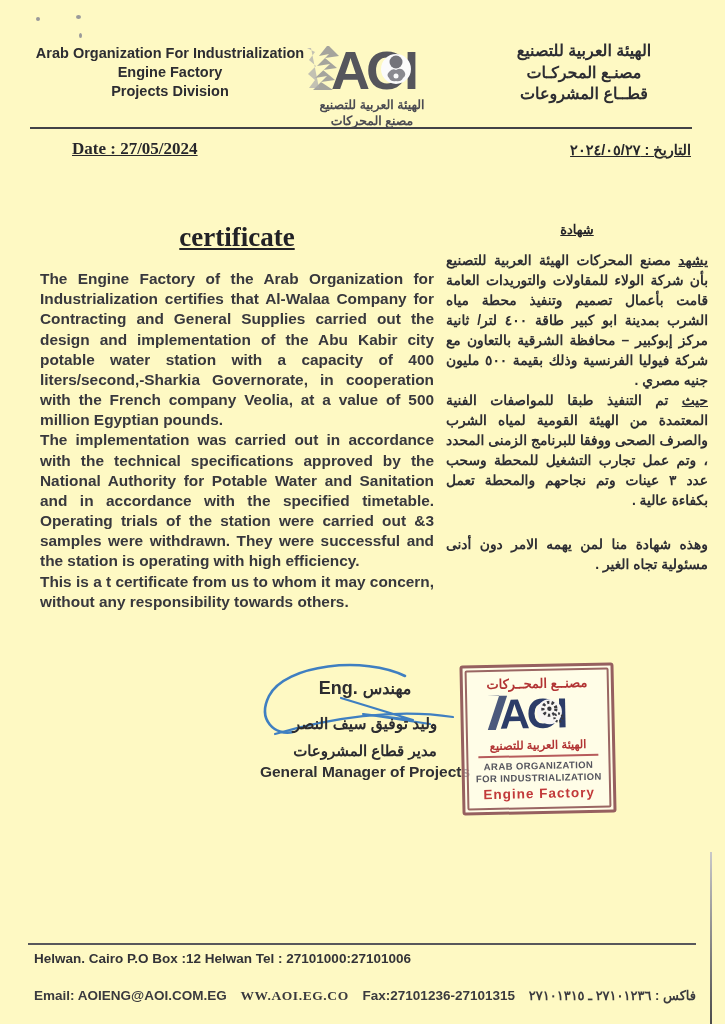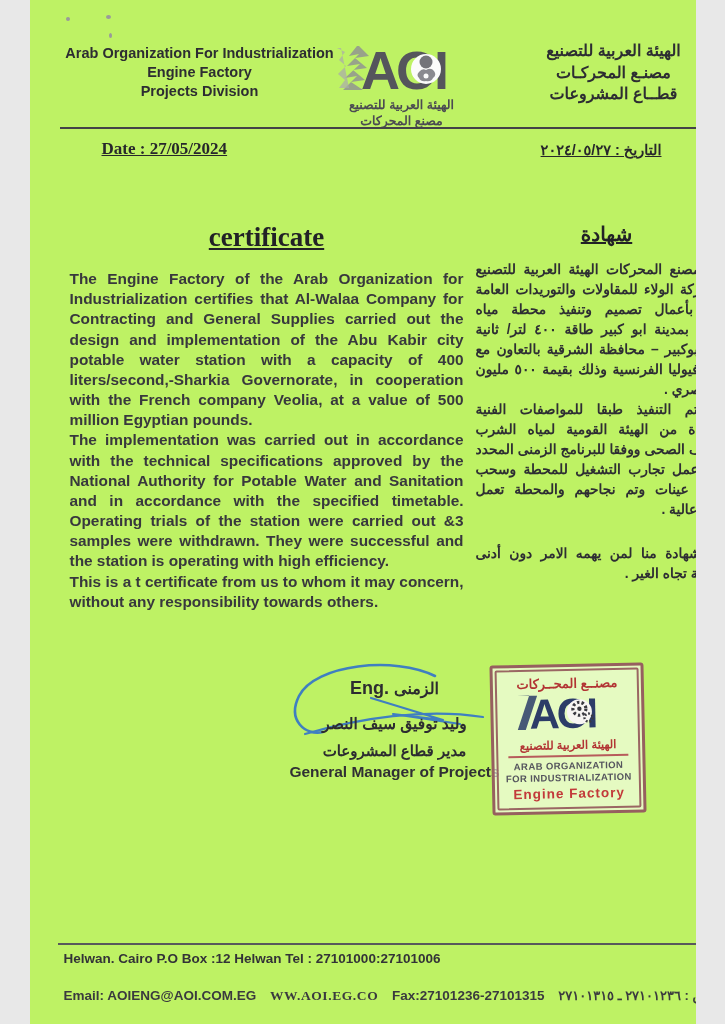--- a/index.html
+++ b/index.html
@@ -1,18 +1,18 @@
 <!DOCTYPE html>
 <html><head>
 <meta charset="utf-8">
 <style>
   html,body{margin:0;padding:0;background:#e8e8e8;}
   .page{
-    position:relative;width:666px;height:1024px;margin:0 auto;
-    background:#bef264;overflow:hidden;
+    position:relative;width:725px;height:1024px;margin:0 auto;
+    background:#fef9c3;overflow:hidden;
     font-family:"Liberation Sans",sans-serif;color:#333338;
   }
   
   .speck{position:absolute;background:#9a9a9a;border-radius:50%;}
   .speck.s1{left:36px;top:17px;width:4px;height:4px;}
   .speck.s2{left:76px;top:15px;width:5px;height:4px;}
   .speck.s3{left:79px;top:33px;width:3px;height:5px;}
 
   
   .lh-left{position:absolute;left:34px;top:44px;width:272px;text-align:center;
@@ -29,21 +29,21 @@
     font-weight:bold;font-size:17px;color:#27272b;text-decoration:underline;text-align:right;}
   .date-ar{position:absolute;right:34px;top:142px;font-weight:bold;font-size:14.5px;
     color:#27272b;text-decoration:underline;direction:rtl;}
 
   
   .columns{position:absolute;left:40px;top:222px;width:668px;display:flex;}
   .col-en{width:394px;}
   .col-ar{width:262px;margin-left:12px;direction:rtl;}
   .title-en{margin:0 0 16px 0;text-align:center;font-family:"Liberation Serif",serif;
     font-weight:bold;font-size:27px;color:#222226;text-decoration:underline;}
-  .title-ar{margin:0 0 14px 0;text-align:center;font-weight:bold;font-size:20px;
+  .title-ar{margin:0 0 14px 0;text-align:center;font-weight:bold;font-size:13px;
     color:#222226;text-decoration:underline;}
   .col-en p{margin:0;text-align:justify;font-weight:bold;font-size:15.4px;
     line-height:1.31;color:#38383d;}
   .col-ar p{margin:0;text-align:justify;font-weight:bold;font-size:13.8px;
     line-height:1.45;color:#2e2e33;}
   .col-ar p.gap{margin-top:24px;}
   .lead-u{text-decoration:underline;}
 
   
   .sig-block{position:absolute;left:250px;top:678px;width:230px;text-align:center;}
@@ -137,21 +137,21 @@
   </div>
 
   <div class="sig-block">
     <svg class="sig-swoosh" width="230" height="95" viewBox="0 0 230 95">
       <path d="M160,14 C120,-6 40,2 24,34 C12,58 30,74 48,70" fill="none" stroke="#3f7fc1" stroke-width="2.6" stroke-linecap="round"></path>
       <path d="M30,72 C85,56 150,46 208,55" fill="none" stroke="#3f7fc1" stroke-width="2.2" stroke-linecap="round"></path>
       <path d="M96,36 L168,58 L118,52 L185,62" fill="none" stroke="#3f7fc1" stroke-width="2.2" stroke-linejoin="round" stroke-linecap="round"></path>
     </svg>
     <div class="sig-line1">
       <span>Eng.</span>
-      <span class="ar" dir="rtl">الزمنى</span>
+      <span class="ar" dir="rtl">مهندس</span>
     </div>
     <div class="sig-name">وليد توفيق سيف النصر</div>
     <div class="sig-role-ar">مدير قطاع المشروعات</div>
     <div class="sig-role-en">General Manager of Projects</div>
   </div>
 
   <div class="stamp">
     <div class="stamp-inner">
       <div class="stamp-ar-top">مصنــع المحــركات</div>
       <svg width="116" height="42" viewBox="0 0 116 42">

